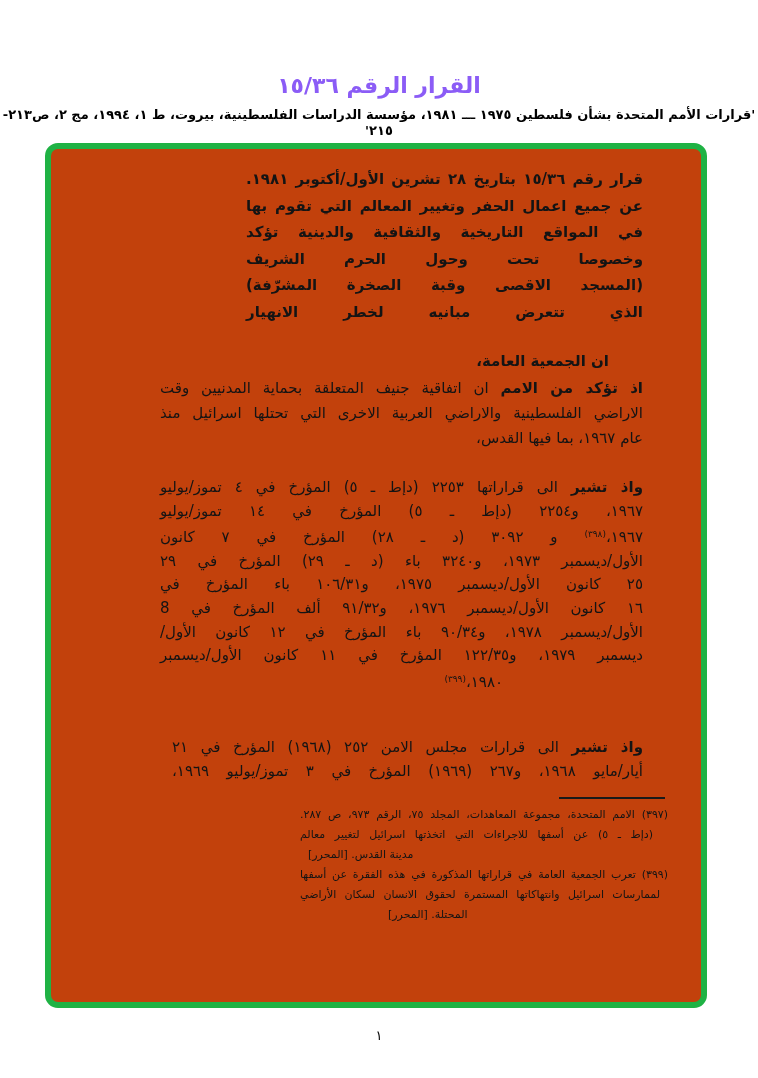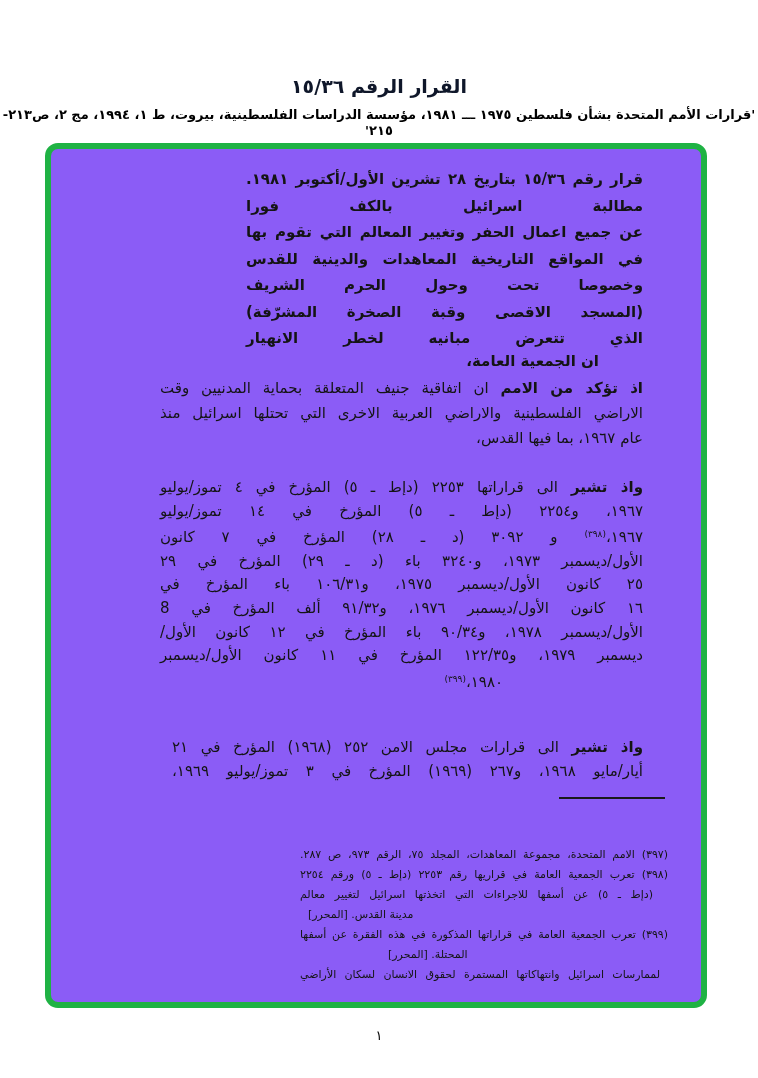--- a/index.html
+++ b/index.html
@@ -3,26 +3,26 @@
 <meta charset="utf-8">
 <style>
   :root { --green:#1fb244; --ink:#141414; }
   * { margin:0; padding:0; box-sizing:border-box; }
   html,body { background:#ffffff; }
   body { width:758px; height:1078px; position:relative; overflow:hidden;
          font-family:"DejaVu Sans", sans-serif; color:var(--ink); direction:rtl; }
   .page { position:absolute; inset:0; }
 
   .doc-title { position:absolute; top:76px; left:0; right:0; text-align:center;
-               font-size:19px; font-weight:bold; line-height:20px; color:#0f172a; }
+               font-size:22px; font-weight:bold; line-height:20px; color:#8b5cf6; }
   .doc-citation { position:absolute; top:107px; left:0; right:0; text-align:center;
                   font-size:13px; font-weight:bold; line-height:16px; color:#000; }
 
   .green-box { position:absolute; left:45px; top:143px; width:662px; height:865px;
-               border:6px solid var(--green); border-radius:13px; background:#8b5cf6; }
+               border:6px solid var(--green); border-radius:13px; background:#c2410c; }
 
   .col { position:absolute; left:109px; top:0; width:483px; height:100%; }
 
   .line { min-height:1em; }
   .line.just  { text-align:justify; text-align-last:justify; }
   .line.right { text-align:right; }
   .line.left  { text-align:left; direction:rtl; }
   .b { font-weight:bold; }
   sup { font-size:9px; vertical-align:5px; letter-spacing:0; }
 
@@ -33,47 +33,46 @@
   .preamble { position:absolute; top:200px; left:0; right:0; line-height:24px;
               font-size:15px; font-weight:bold; }
   .para { position:absolute; left:0; right:0; font-size:15px; }
   .p2 { top:227px; line-height:25px; }
   .p3 { top:327px; line-height:23.6px; }
   .p4 { top:586px; line-height:24px;margin-left:12px; }
 
   .fn-sep { position:absolute; top:648px; right:36px; width:106px; height:2px;
             background:#1a1a1a; }
   .footnotes { position:absolute; top:656px; left:249px; width:368px;
-               font-size:11px; line-height:20px;margin-top:40px; }
+               font-size:11px; line-height:20px; }
 
   .page-num { position:absolute; top:1028px; left:0; right:0; text-align:center;
               font-size:13px; color:#000; }
 </style>
 </head>
 <body>
 
 <div class="page">
 
   <div class="doc-title">القرار الرقم  ١٥/٣٦</div>
 
   <div class="doc-citation">'قرارات الأمم المتحدة بشأن فلسطين ١٩٧٥ ـــ ١٩٨١، مؤسسة الدراسات الفلسطينية، بيروت، ط ١، ١٩٩٤، مج ٢، ص٢١٣- ٢١٥'</div>
 
   <div class="green-box">
     <div class="col">
       <div class="heading">
           <div class="line just"><span>قرار رقم ١٥/٣٦ بتاريخ ٢٨ تشرين الأول/أكتوبر ١٩٨١.</span></div>
-          <div class="line just"><span>مطالبة اسرائيل بالكف فورا</span></div>
           <div class="line just"><span>عن جميع اعمال الحفر وتغيير المعالم التي تقوم بها</span></div>
-          <div class="line just"><span>في المواقع التاريخية المعاهدات والدينية للقدس</span></div>
+          <div class="line just"><span>في المواقع التاريخية والثقافية والدينية تؤكد</span></div>
           <div class="line just"><span>وخصوصا تحت وحول الحرم الشريف</span></div>
           <div class="line just"><span>(المسجد الاقصى وقبة الصخرة المشرّفة)</span></div>
           <div class="line just"><span>الذي تتعرض مبانيه لخطر الانهيار</span></div>
         </div>
       <div class="preamble">
-          <div class="line right" style="margin-right: 44px;"><span>ان الجمعية العامة،</span></div>
+          <div class="line right" style="margin-right: 34px;"><span>ان الجمعية العامة،</span></div>
         </div>
       <div class="para p2">
           <div class="line just"><span class="b">اذ تؤكد من الامم</span><span> ان اتفاقية جنيف المتعلقة بحماية المدنيين وقت</span></div>
           <div class="line just"><span>الاراضي الفلسطينية والاراضي العربية الاخرى التي تحتلها اسرائيل منذ</span></div>
           <div class="line right"><span>عام ١٩٦٧، بما فيها القدس،</span></div>
         </div>
       <div class="para p3">
           <div class="line just"><span class="b">واذ تشير</span><span> الى قراراتها ٢٢٥٣ (دإط ـ ٥) المؤرخ في ٤ تموز/يوليو</span></div>
           <div class="line just"><span>١٩٦٧، و٢٢٥٤ (دإط ـ ٥) المؤرخ في ١٤ تموز/يوليو</span></div>
           <div class="line just"><span>١٩٦٧،</span><sup>(٣٩٨)</sup><span> و ٣٠٩٢ (د ـ ٢٨) المؤرخ في ٧ كانون</span></div>
@@ -85,24 +84,23 @@
           <div class="line right" style="margin-right: 140px;"><span>١٩٨٠،</span><sup>(٣٩٩)</sup></div>
         </div>
       <div class="para p4">
           <div class="line just"><span class="b">واذ تشير</span><span> الى قرارات مجلس الامن ٢٥٢ (١٩٦٨) المؤرخ في ٢١</span></div>
           <div class="line just"><span>أيار/مايو ١٩٦٨، و٢٦٧ (١٩٦٩) المؤرخ في ٣ تموز/يوليو ١٩٦٩،</span></div>
         </div>
     </div>
     <div class="fn-sep"></div>
     <div class="footnotes">
         <div class="line just"><span>(٣٩٧) الامم المتحدة، مجموعة المعاهدات، المجلد ٧٥، الرقم ٩٧٣، ص ٢٨٧.</span></div>
-        <div class="line just"><span>(٣٩٨) تعرب الجمعية العامة في قراريها رقم ٢٢٥٣ (دإط ـ ٥) ورقم ٢٢٥٤</span></div>
         <div class="line just" style="margin-right: 15px;"><span>(دإط ـ ٥) عن أسفها للاجراءات التي اتخذتها اسرائيل لتغيير معالم</span></div>
         <div class="line left" style="margin-left: 8px;"><span>مدينة القدس. [المحرر]</span></div>
         <div class="line just"><span>(٣٩٩) تعرب الجمعية العامة في قراراتها المذكورة في هذه الفقرة عن أسفها</span></div>
+        <div class="line just" style="margin-right: 8px;"><span>لممارسات اسرائيل وانتهاكاتها المستمرة لحقوق الانسان لسكان الأراضي</span></div>
         <div class="line left" style="margin-left: 88px;"><span>المحتلة. [المحرر]</span></div>
-        <div class="line just" style="margin-right: 8px;"><span>لممارسات اسرائيل وانتهاكاتها المستمرة لحقوق الانسان لسكان الأراضي</span></div>
       </div>
   </div>
 
   <div class="page-num">١</div>
 
 </div>
 
 </body></html>

